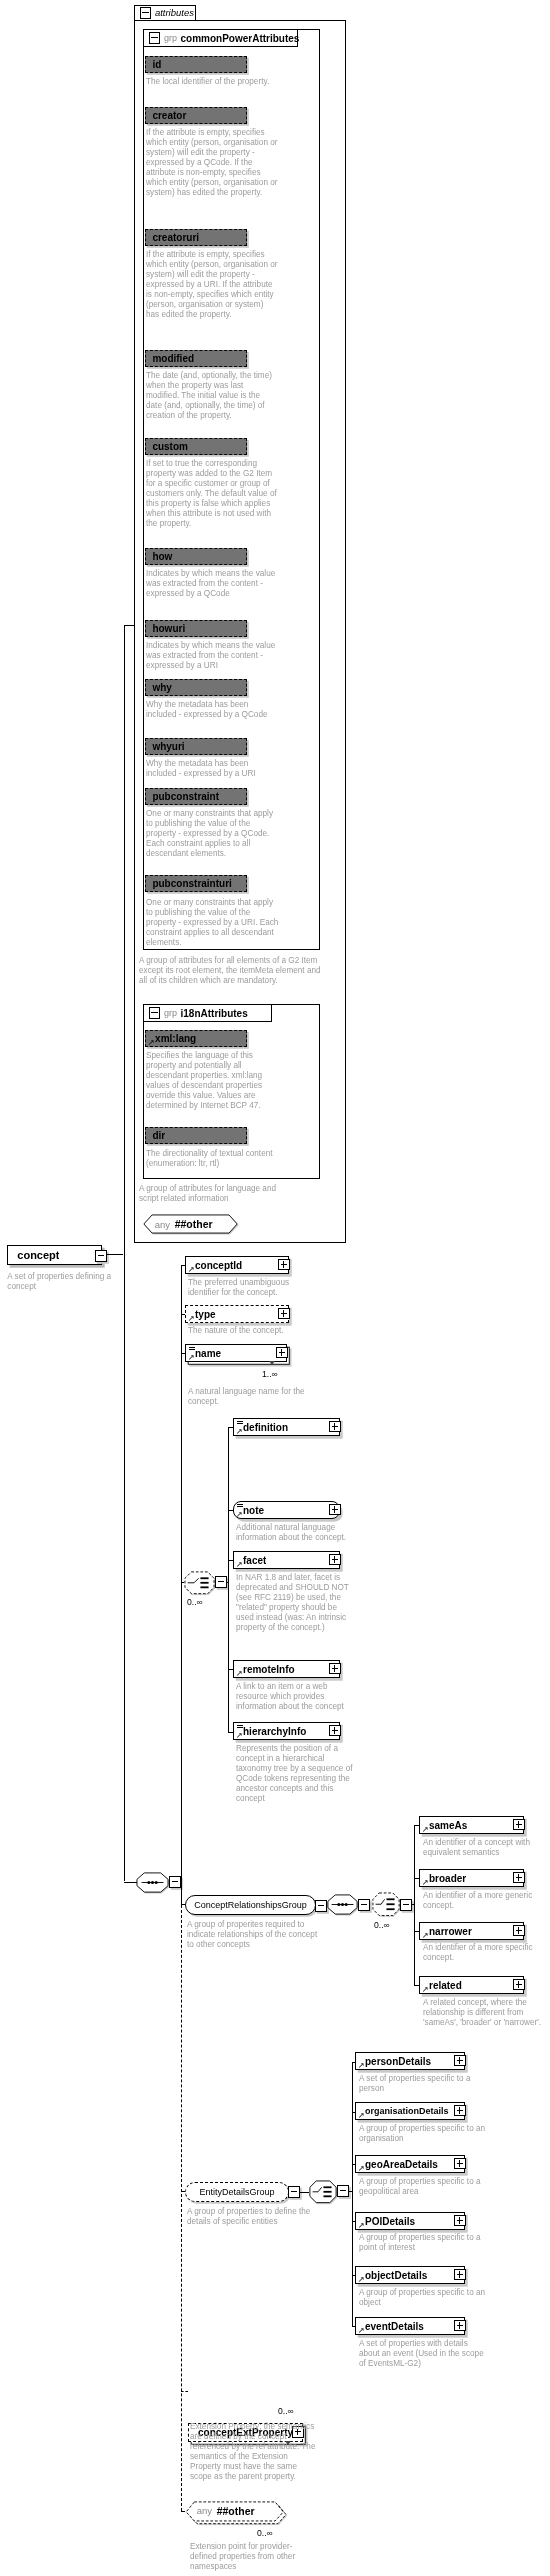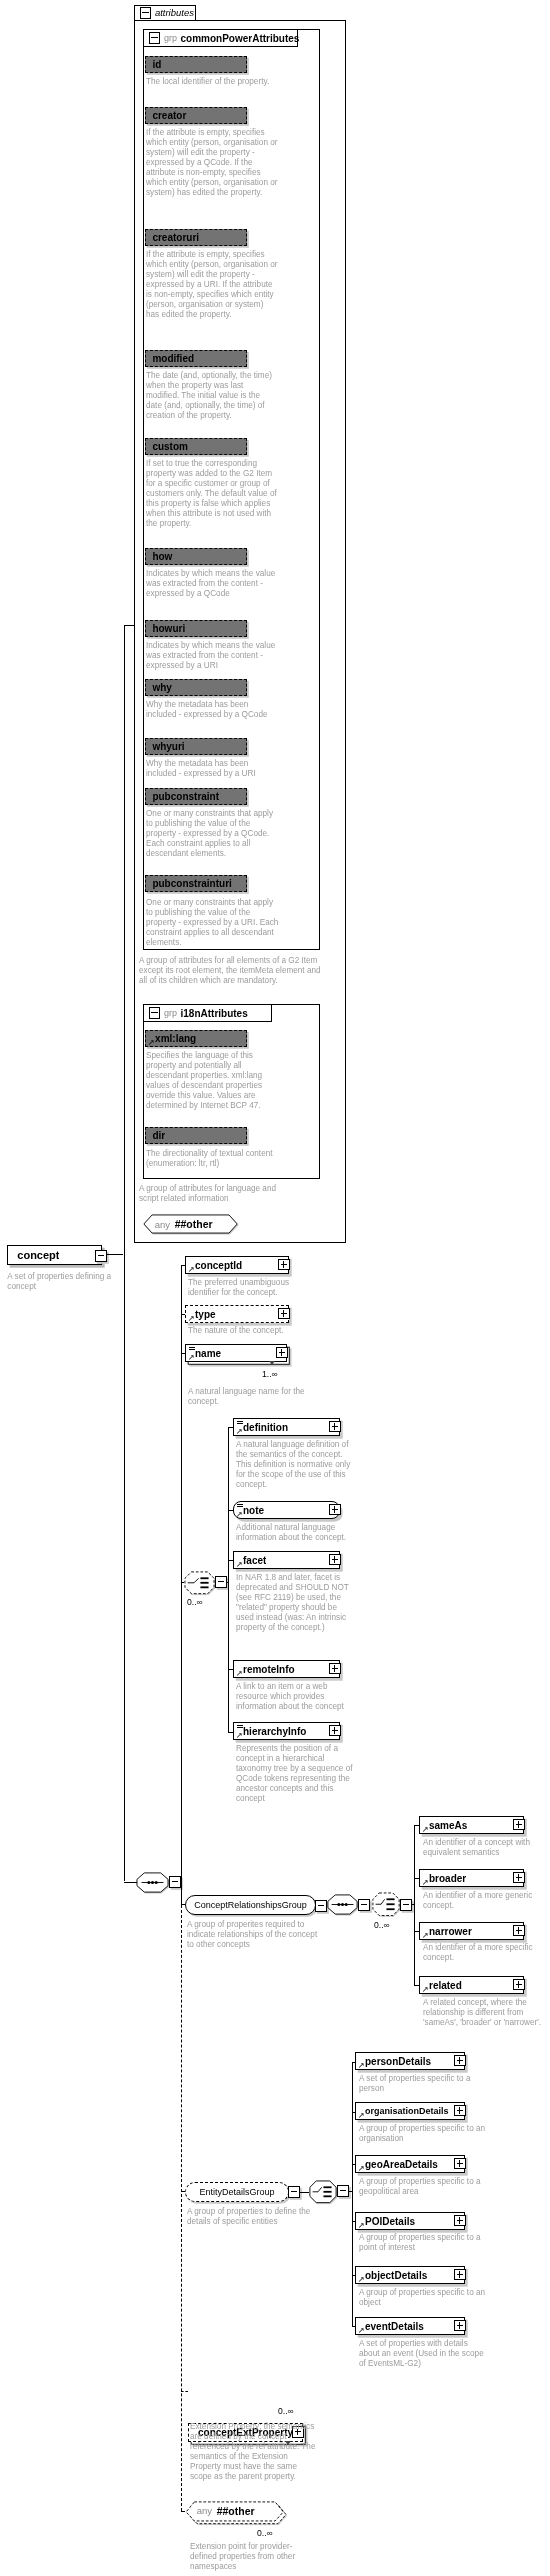--- a/index.html
+++ b/index.html
@@ -256,21 +256,20 @@
   <div class="hl" style="left:228px;top:1560px;width:4.5px;"></div>
   <div class="hl" style="left:228px;top:1669px;width:4.5px;"></div>
   <div class="hl" style="left:228px;top:1732px;width:4.5px;"></div>
 
   <div class="ebox" style="left:233px;top:1418px;width:107px;">
     <span class="txticon"></span>
     <span class="refarrow"></span>
     <span class="ename">definition</span>
     <span class="sq plus inbox"></span>
   </div>
-  <div class="desc" style="left:236px;top:1440px;width:116px;">A natural language definition of the semantics of the concept. This definition is normative only for the scope of the use of this concept.</div>
 
   <div class="ebox" style="left:233px;top:1501px;width:107px;border-radius:8px;">
     <span class="txticon"></span>
     <span class="refarrow"></span>
     <span class="ename">note</span>
     <span class="sq plus inbox"></span>
   </div>
   <div class="desc" style="left:236px;top:1523px;width:116px;">Additional natural language information about the concept.</div>
 
   <div class="ebox" style="left:233px;top:1551px;width:107px;">

